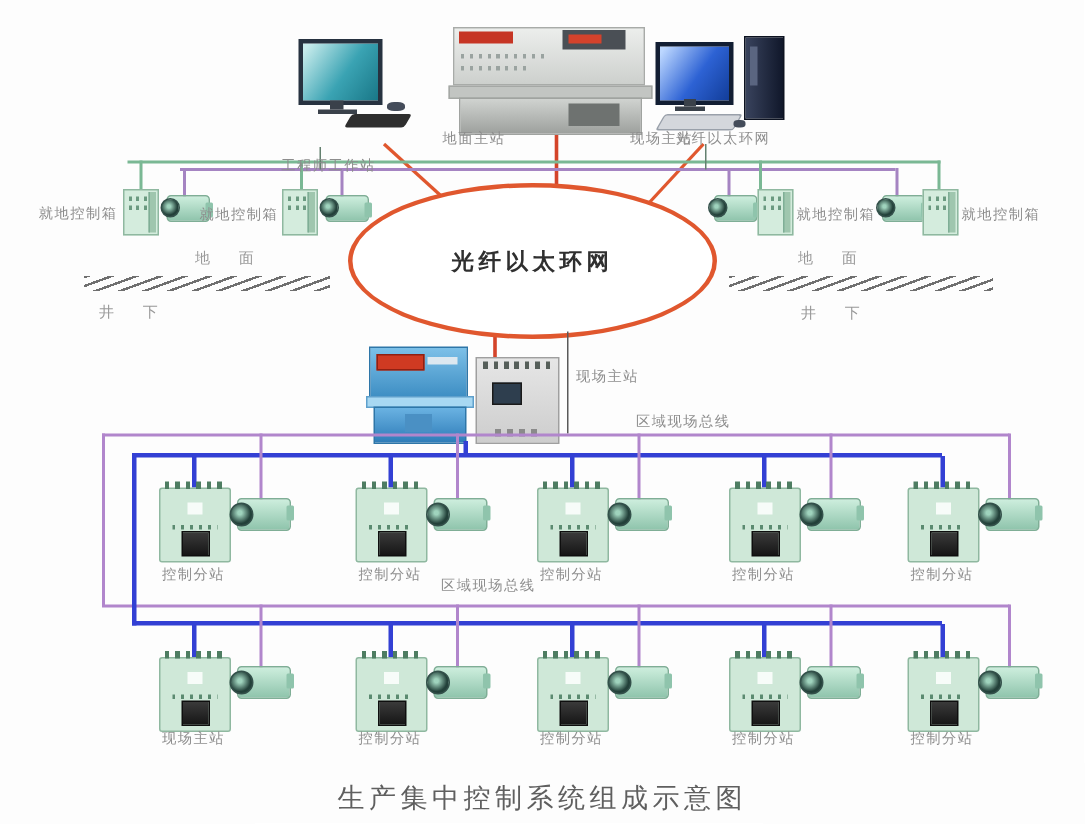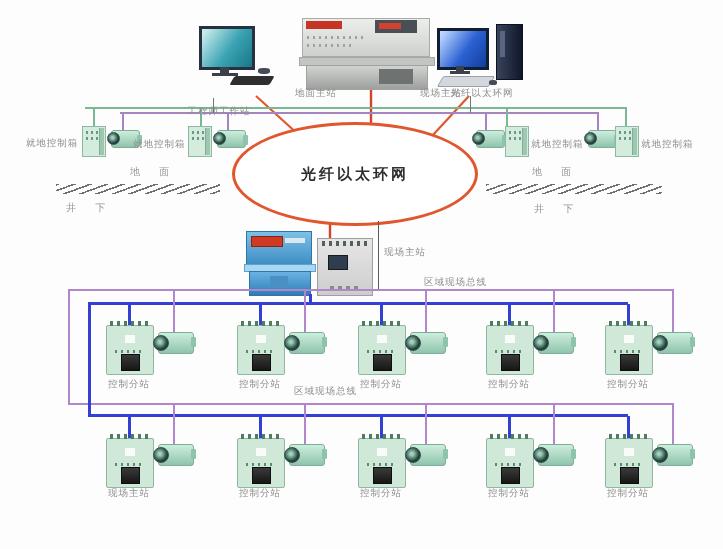--- a/index.html
+++ b/index.html
@@ -243,14 +243,15 @@
   <div class="bigbox" style="left:358px;top:438px"></div>
   <div class="cam" style="left:410px;top:444px"></div>
   <div class="lbl" style="left:355px;top:488px;width:52px">控制分站</div>
   <div class="bigbox" style="left:486px;top:438px"></div>
   <div class="cam" style="left:538px;top:444px"></div>
   <div class="lbl" style="left:483px;top:488px;width:52px">控制分站</div>
   <div class="bigbox" style="left:605px;top:438px"></div>
   <div class="cam" style="left:657px;top:444px"></div>
   <div class="lbl" style="left:602px;top:488px;width:52px">控制分站</div>
 
+  <div class="title">生产集中控制系统组成示意图</div>
 
 </div>
 
 </body></html>

